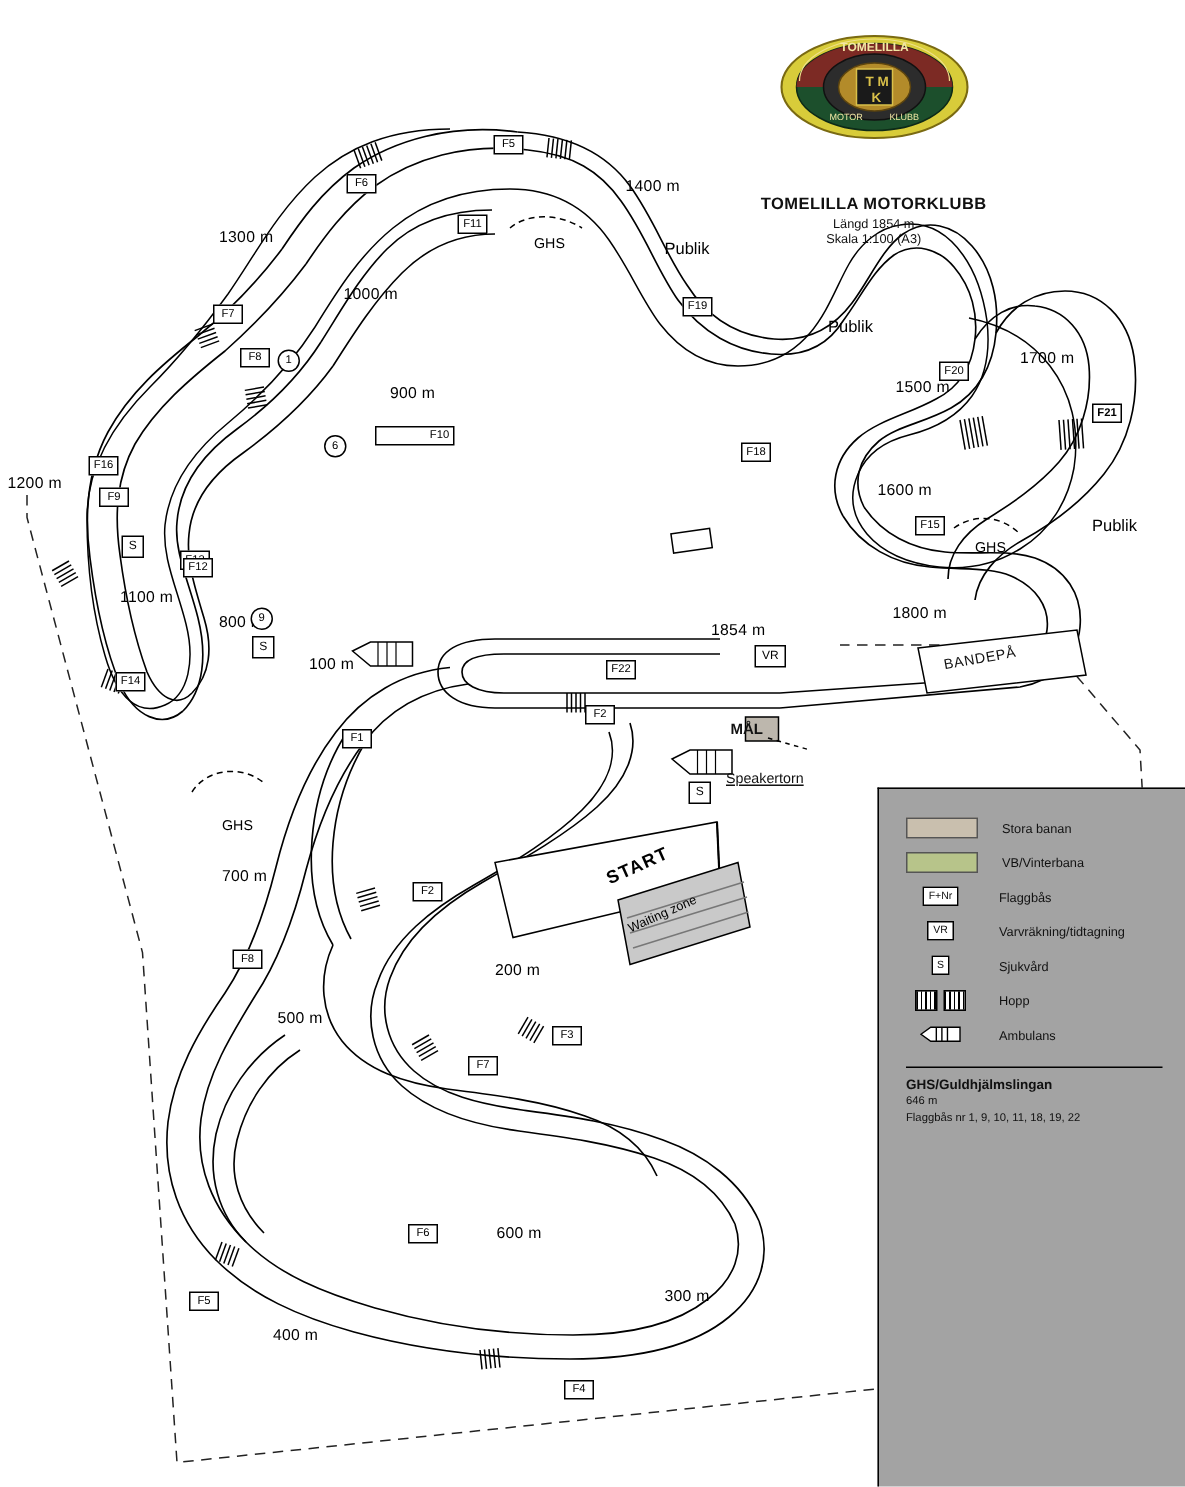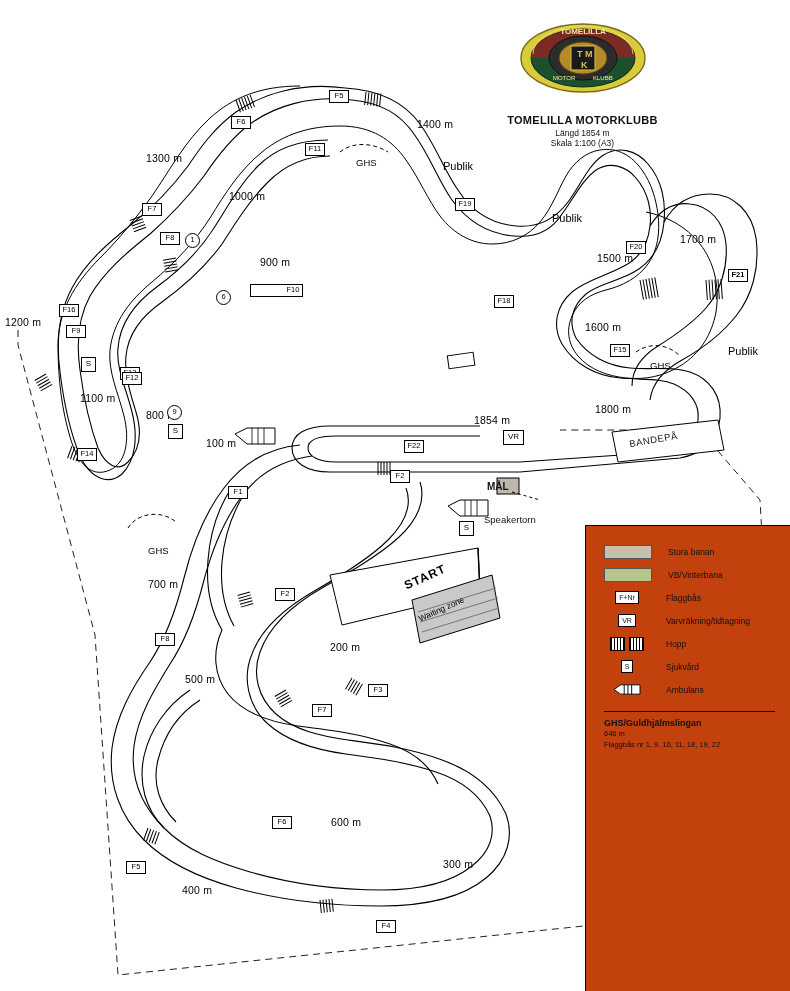--- a/index.html
+++ b/index.html
@@ -29,28 +29,28 @@
   }
   .sbox{
     position:absolute;border:1px solid #000;background:#fff;
     font-size:8px;line-height:12px;text-align:center;width:13px;height:13px;color:#000;
   }
   .vrbox{
     position:absolute;border:1px solid #000;background:#fff;
     font-size:8px;line-height:12px;text-align:center;width:19px;height:13px;color:#000;
   }
   
-  .club{position:absolute;text-align:center;}
+  .club{position:absolute;text-align:center;margin-top:16px;}
   .club .name{font-size:11px;font-weight:bold;letter-spacing:.3px;}
   .club .sub{font-size:8.5px;margin-top:2px;}
   .club .sub2{font-size:8.5px;}
   
   .legend{
     position:absolute;left:585px;top:525px;width:205px;height:466px;
-    border-left:1px solid #000;border-top:1px solid #000;background:#c2410c;
+    border-left:1px solid #000;border-top:1px solid #000;background:#a3a3a3;
   }
   .legend .row{display:flex;align-items:center;height:23px;padding-left:18px;}
   .legend .sw{width:46px;height:12px;border:1px solid #555;margin-right:16px;}
   .legend .txt{font-size:8.5px;}
   .legend .mini{width:46px;margin-right:16px;display:flex;align-items:center;justify-content:center;}
   .legend .minibox{border:1px solid #000;font-size:7px;line-height:11px;padding:0 3px;height:11px;background:#fff;}
   .legend hr{border:none;border-top:1px solid #000;margin:10px 16px 6px 18px;}
   .legend .ghs-t{font-size:9px;font-weight:bold;padding-left:18px;}
   .legend .ghs-s{font-size:7.5px;padding-left:18px;line-height:11px;}
   .hopp{display:flex;gap:4px;}
@@ -404,21 +404,21 @@
       <div class="sbox" style="left: 81px; top: 357px;">S</div>
       <div class="sbox" style="left: 168px; top: 424px;">S</div>
       <div class="sbox" style="left: 459px; top: 521px;">S</div>
     </div>
 
   <div id="vr-layer">
       <div class="vrbox" style="left: 503px; top: 430px;">VR</div>
     </div>
 
   <div class="mal" style="left:487px;top:481px;">MÅL</div>
-  <div class="speaker" style="left:484px;top:514px;">Speakertorn</div>
+  <div class="speaker" style="left:484px;top:514px;text-decoration:underline;">Speakertorn</div>
   <div class="start-lbl" style="left:403px;top:570px;">START</div>
   <div class="wait-lbl" style="left:417px;top:604px;">Waiting zone</div>
   <div class="bandepa" style="left:629px;top:434px;">BANDEPÅ</div>
 
   <div class="legend">
     <div style="height:14px"></div>
 
     <div class="row">
       <div class="sw" style="background:#c9bfae;"></div>
       <div class="txt">Stora banan</div>
@@ -434,35 +434,35 @@
         <span class="minibox">F+Nr</span>
       </div>
       <div class="txt">Flaggbås</div>
     </div>
 
     <div class="row">
       <div class="mini">
         <span class="minibox">VR</span>
       </div>
       <div class="txt">Varvräkning/tidtagning</div>
+    </div>
+
+    <div class="row">
+      <div class="mini">
+        <span class="minibox">S</span>
+      </div>
+      <div class="txt">Sjukvård</div>
     </div>
 
     <div class="row">
       <div class="mini hopp">
         <span></span>
           <span></span>
       </div>
       <div class="txt">Hopp</div>
-    </div>
-
-    <div class="row">
-      <div class="mini">
-        <span class="minibox">S</span>
-      </div>
-      <div class="txt">Sjukvård</div>
     </div>
 
     <div class="row">
       <div class="mini">
         <svg class="amb" viewBox="0 0 30 14">
           <path d="M1 7 L8 2 L29 2 L29 12 L8 12 Z" fill="#fff" stroke="#000"></path>
           <line x1="12" y1="2" x2="12" y2="12" stroke="#000"></line>
           <line x1="16" y1="2" x2="16" y2="12" stroke="#000"></line>
           <line x1="20" y1="2" x2="20" y2="12" stroke="#000"></line>
         </svg>

